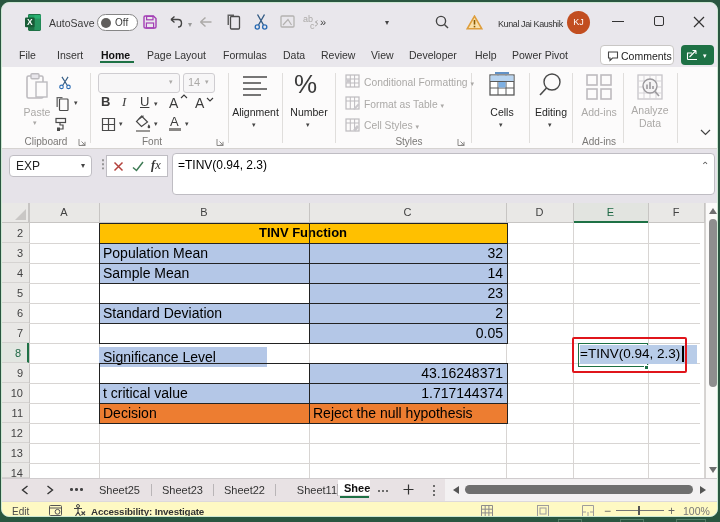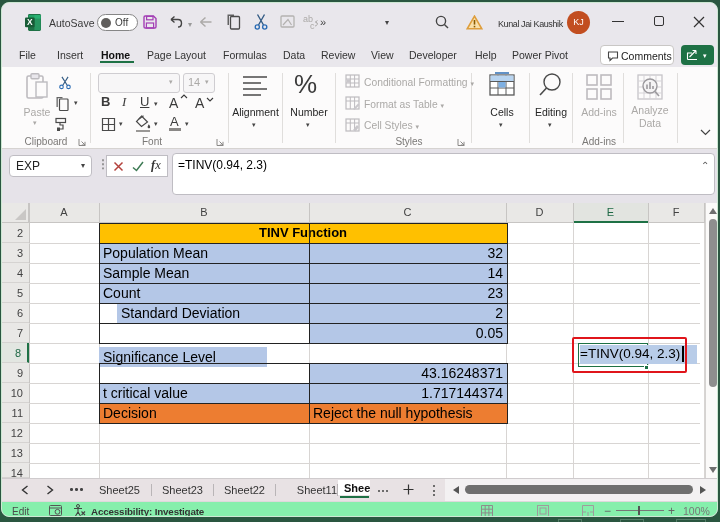--- a/index.html
+++ b/index.html
@@ -31,21 +31,21 @@
   .rh { position:absolute; left:0; width:27px; height:20px; font-size:11px; color:#424242; text-align:right; padding-right:6px; background:#E9E8E6; border-bottom:1px solid #D5D3D1; line-height:20px;}
   .vline { position:absolute; top:20px; width:1px; background:#D8D5D3; }
   .hline { position:absolute; left:27px; right:17px; height:1px; background:#D8D5D3; }
   .cell { position:absolute; height:20px; font-size:14px; color:#000; line-height:20px; padding:0 4px; }
   .blue { background:#B4C7E7; }
   .orange { background:#ED7D31; }
   
   .tabs { position:absolute; left:0; top:475px; width:100%; height:23px; background:#E8E2E4; border-top:1px solid #CFCBCD; }
   .tabtxt { position:absolute; top:5px; font-size:11px; color:#333; }
   
-  .status { position:absolute; left:0; top:498px; width:100%; height:17px; background:#86efac; border-top:1px solid #DDD9DB; }
+  .status { position:absolute; left:0; top:498px; width:100%; height:17px; background:#fef9c3; border-top:1px solid #DDD9DB; }
 </style>
 </head>
 <body>
 <div class="win">
   <div class="titlebar" id="titlebar">
 
     <svg class="abs" style="left:23px;top:11px" width="17" height="17" viewBox="0 0 17 17">
       <rect x="3" y="0" width="13" height="17" rx="1.4" fill="#1E7145"></rect>
       <rect x="3.6" y="1" width="12" height="3.6" fill="#21A366"></rect>
       <rect x="9.4" y="1" width="6.2" height="15" fill="#33C481" opacity="0.45"></rect>
@@ -367,23 +367,22 @@
     <div class="hline" style="top:200px;"></div>
     <div class="hline" style="top:220px;"></div>
     <div class="hline" style="top:240px;"></div>
     <div class="hline" style="top:260px;"></div>
 
     <div class="cell blue" style="left:97px;top:40px;width:211px;">Population Mean</div>
     <div class="cell" style="left:97px;top:20px;width:408px;background:#FFC000;font-weight:bold;font-size:13px;text-align:center;">TINV Function</div>
     <div class="cell blue" style="left:307px;top:40px;width:198px;text-align:right;">32</div>
     <div class="cell blue" style="left:97px;top:60px;width:211px;">Sample Mean</div>
     <div class="cell blue" style="left:307px;top:60px;width:198px;text-align:right;">14</div>
-    <div class="cell blue" style="left:97px;top:80px;width:211px;">Count</div>
     <div class="cell blue" style="left:307px;top:80px;width:198px;text-align:right;">23</div>
-    <div class="cell blue" style="left:97px;top:100px;width:211px;margin-left:18px;">Standard Deviation</div>
+    <div class="cell blue" style="left:97px;top:100px;width:211px;">Standard Deviation</div>
     <div class="cell blue" style="left:307px;top:100px;width:198px;text-align:right;">2</div>
     <div class="cell blue" style="left:97px;top:120px;width:168px;margin-top:24px;">Significance Level</div>
     <div class="cell blue" style="left:307px;top:120px;width:198px;text-align:right;">0.05</div>
     <div class="cell blue" style="left:307px;top:160px;width:198px;text-align:right;">43.16248371</div>
     <div class="cell blue" style="left:97px;top:180px;width:211px;">t critical value</div>
     <div class="cell blue" style="left:307px;top:180px;width:198px;text-align:right;">1.717144374</div>
     <div class="cell orange" style="left:97px;top:200px;width:211px;">Decision</div>
     <div class="cell orange" style="left:307px;top:200px;width:198px;">Reject the null hypothesis</div>
 
     <div class="abs" style="left:97px;top:20px;width:409px;height:1px;background:#222;"></div>

